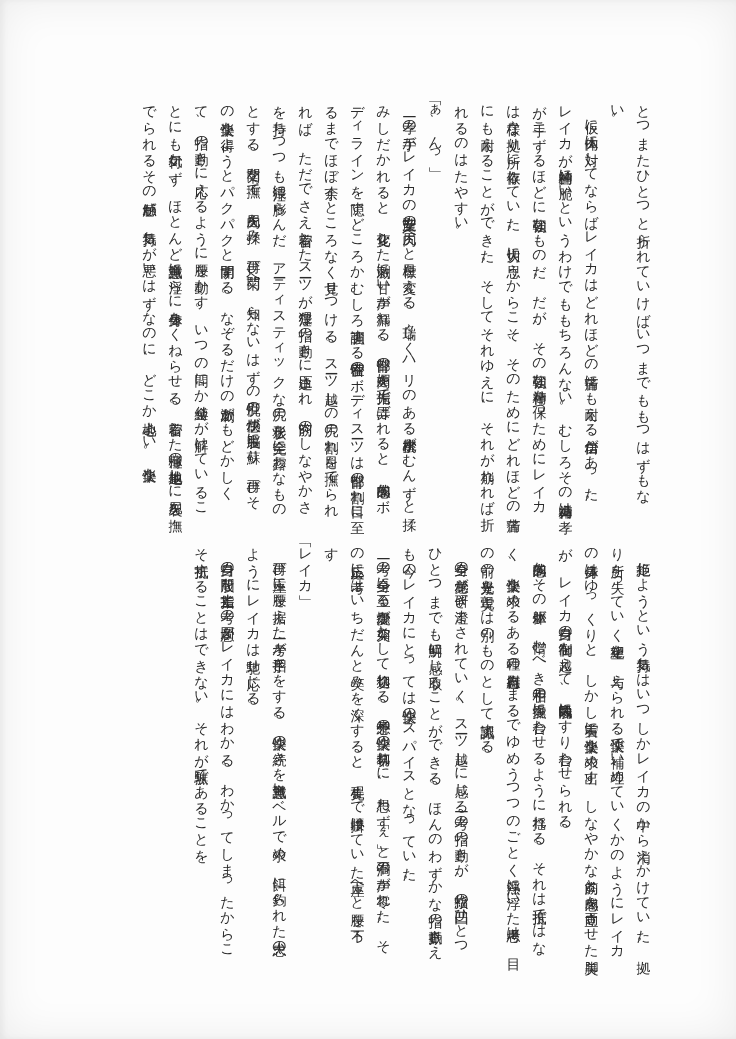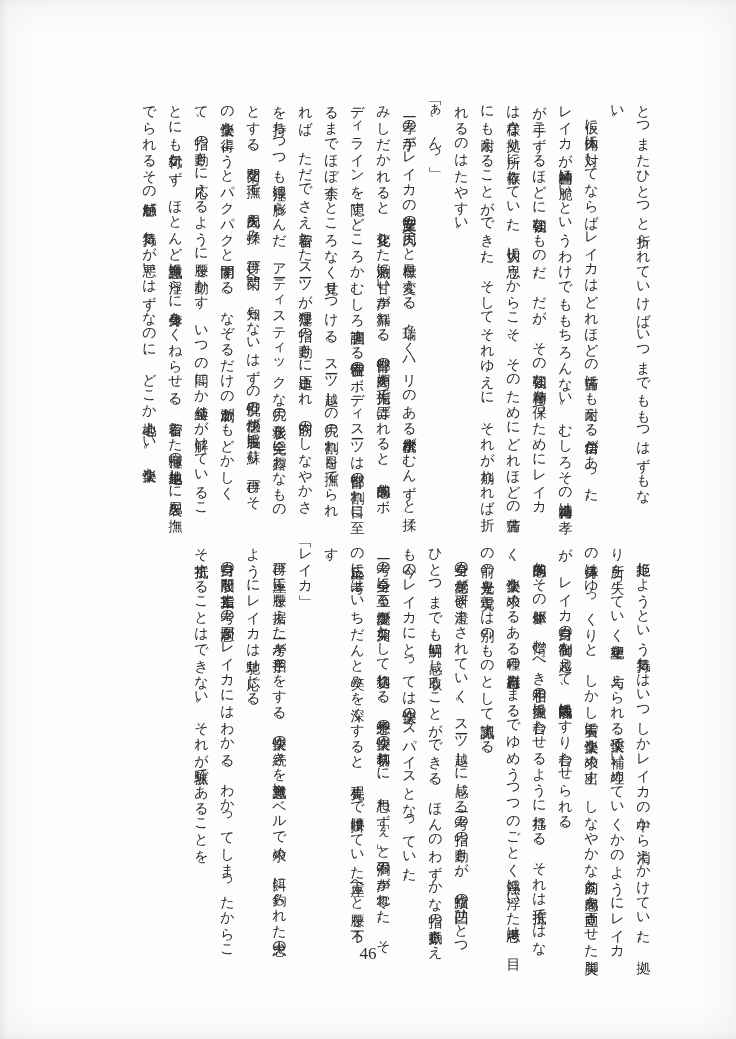--- a/index.html
+++ b/index.html
@@ -70,15 +70,14 @@
   <div class="text-block text-block-bottom">
     <p class="indent">拒絶しようという気持ちはいつしかレイカの中から消えかけていた。拠り所を失っていく絶望を、与えられる快楽で補い埋めていくかのようにレイカの身体はゆっくりと、しかし着実に快楽を求め出す。しなやかな筋肉と肉感を両立させた美脚が、レイカ自身の制御を越えて、内股気味にすり合わせられる。</p>
     <p class="indent">肉感的なその体躯が、憎むべき相手の愛撫に合わせるように揺れる。それは抵抗ではなく、快楽を求めるある種の自慰行為。まるでゆめうつつのごとく淫熱に浮いた思考は、目の前の光景を現実とは別のものとして認識する。</p>
     <p class="indent">全身の感覚が研ぎ澄まされていく。スーツ越しに感じる一考の指の動きが、指紋の凹凸ひとつひとつまでも鮮明に感じ取ることができる。ほんのわずかな指の振動さえも今のレイカにとっては快楽のスパイスとなっていた。</p>
     <p class="indent">一考の全身に至る愛撫が突如として途切れる。予想外の快楽の幕切れに、思わず「ぇ」と不満の声が零れた。その反応に一考はいちだんと笑みを深くすると、先程まで腰掛けていた玉座へと腰を下ろす。</p>
     <p>「レイカ」</p>
     <p class="indent">再び玉座に腰を据えた一考が手招きをする。快楽の続きを無意識レベルで求め、餌に釣られた忠犬のようにレイカは馳せ応じる。</p>
     <p class="indent">自身の股間を指差す一考の意図がレイカにはわかる。わかってしまったからこそ抵抗することはできない。それが無駄であることを</p>
   </div>
 
-  <div class="page-number">46</div>
 
 </div>
 
 </body></html>

